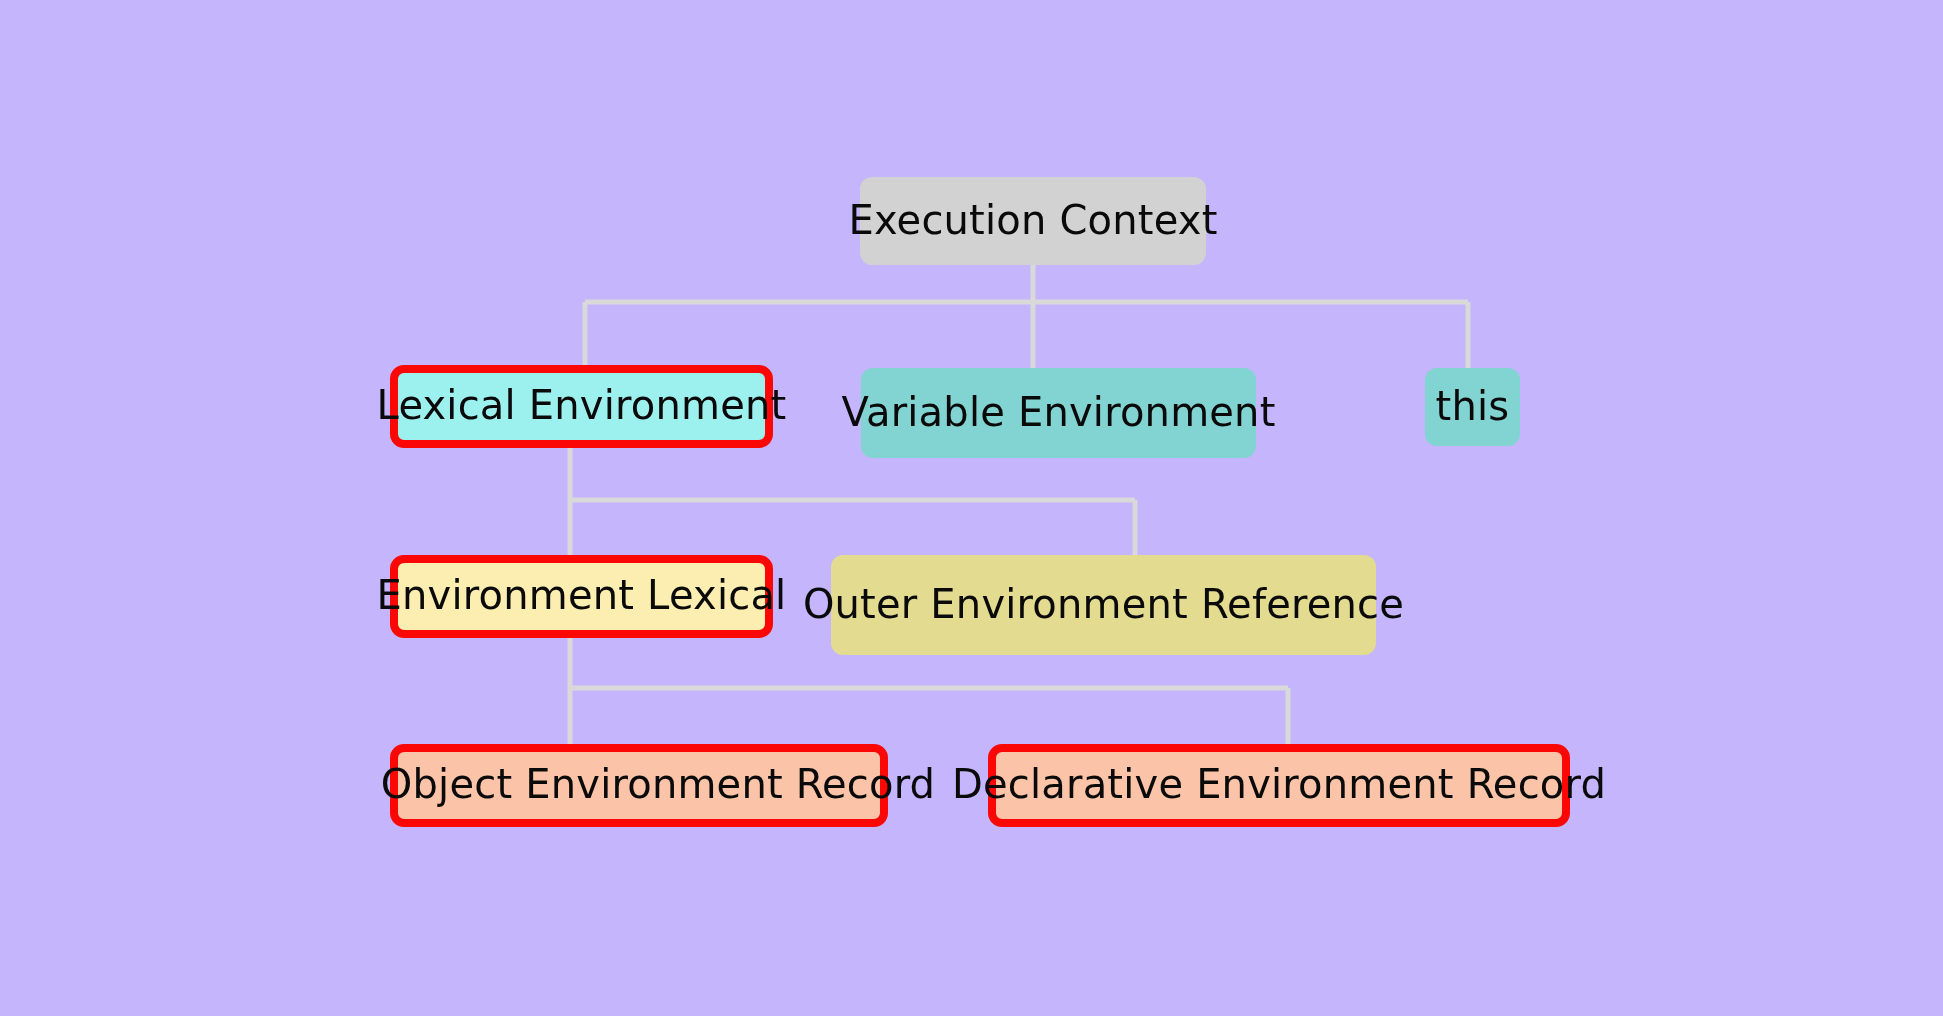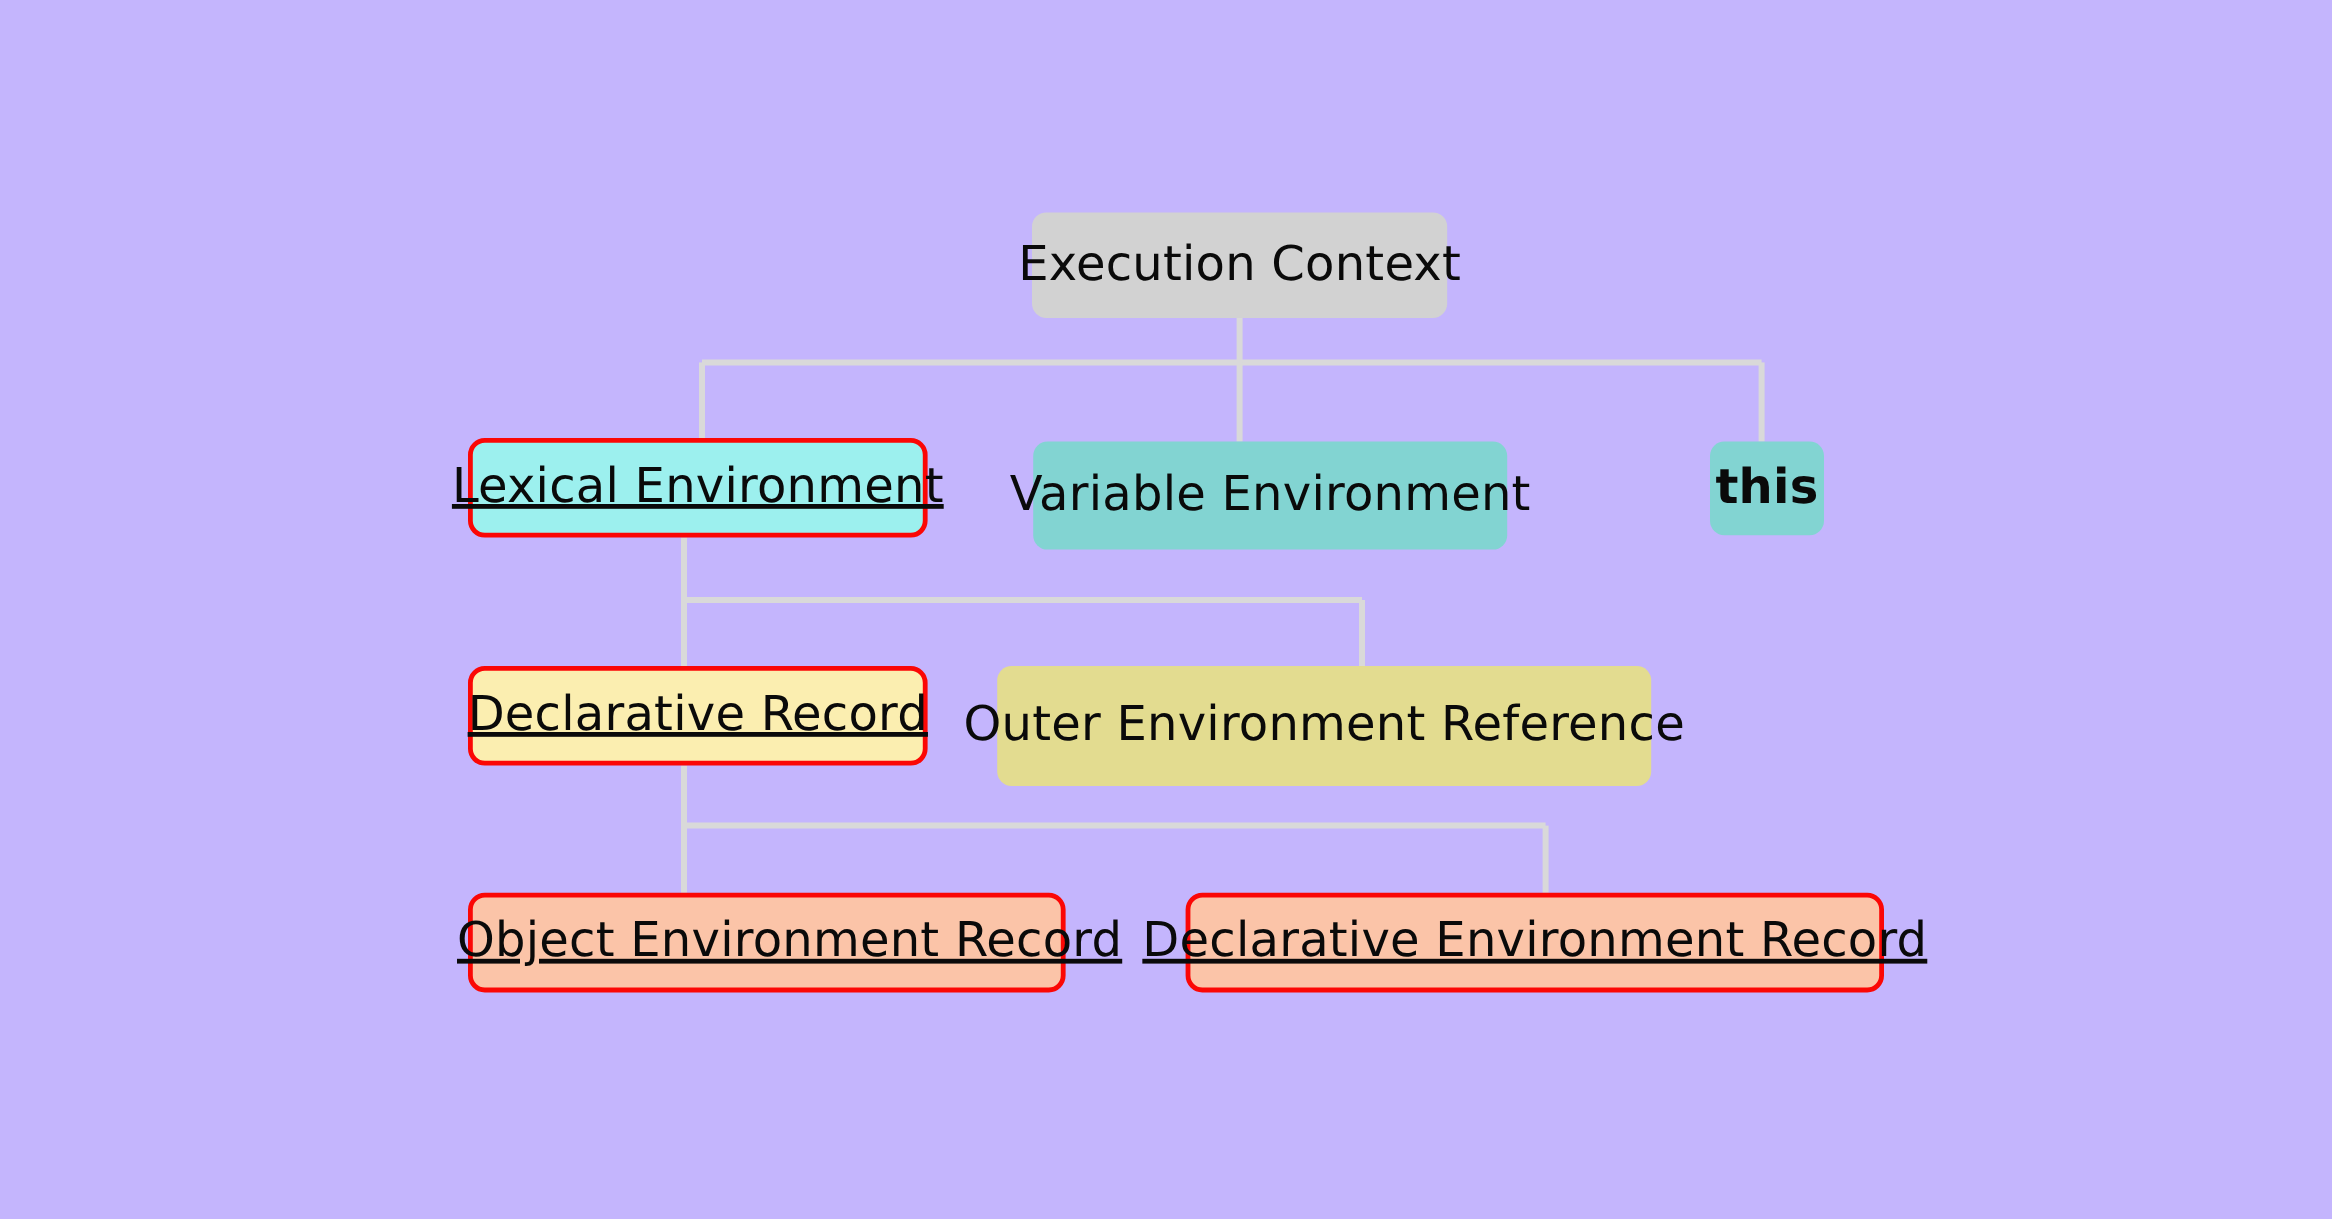--- a/index.html
+++ b/index.html
@@ -38,23 +38,22 @@
     font-weight: 400;
     letter-spacing: 0.2px;
     white-space: nowrap;
     line-height: 1;
     border: 0 solid transparent;
   }
   .node.plain {
     border: none;
   }
   .node.highlighted {
-    border: 4px solid #1d4ed8;
+    border: 8px solid #1d4ed8;
     border-radius: 14px;
-    text-decoration: underline;
   }
   .node-label {
     display: block;
     padding-bottom: 3px;
   }
 </style>
 </head>
 <body>
 
 <div id="canvas">
@@ -75,24 +74,24 @@
       <div class="node plain" style="left: 860px; top: 177px; width: 346px; height: 88px; background: rgb(210, 210, 210);">
         <span class="node-label" style="font-size: 40px;">Execution Context</span>
       </div>
       <div class="node highlighted" style="left: 390px; top: 365px; width: 383px; height: 83px; background: rgb(156, 240, 238); border-color: rgb(251, 7, 5);">
         <span class="node-label" style="font-size: 40px;">Lexical Environment</span>
       </div>
       <div class="node plain" style="left: 861px; top: 368px; width: 395px; height: 90px; background: rgb(130, 212, 210);">
         <span class="node-label" style="font-size: 40px;">Variable Environment</span>
       </div>
       <div class="node plain" style="left: 1425px; top: 368px; width: 95px; height: 78px; background: rgb(130, 212, 210);">
-        <span class="node-label" style="font-size: 40px; font-weight: bold;">this</span>
+        <span class="node-label" style="font-size: 40px;">this</span>
       </div>
       <div class="node highlighted" style="left: 390px; top: 555px; width: 383px; height: 83px; background: rgb(251, 238, 176); border-color: rgb(251, 7, 5);">
-        <span class="node-label" style="font-size: 40px;">Declarative Record</span>
+        <span class="node-label" style="font-size: 40px;">Environment Lexical</span>
       </div>
       <div class="node plain" style="left: 831px; top: 555px; width: 545px; height: 100px; background: rgb(227, 220, 144);">
         <span class="node-label" style="font-size: 40px;">Outer Environment Reference</span>
       </div>
       <div class="node highlighted" style="left: 390px; top: 744px; width: 498px; height: 83px; background: rgb(251, 196, 168); border-color: rgb(251, 7, 5); padding-left: 38px;">
         <span class="node-label" style="font-size: 40px;">Object Environment Record</span>
       </div>
       <div class="node highlighted" style="left: 988px; top: 744px; width: 582px; height: 83px; background: rgb(251, 196, 168); border-color: rgb(251, 7, 5); text-align: center;">
         <span class="node-label" style="font-size: 40px;">Declarative Environment Record</span>
       </div>

